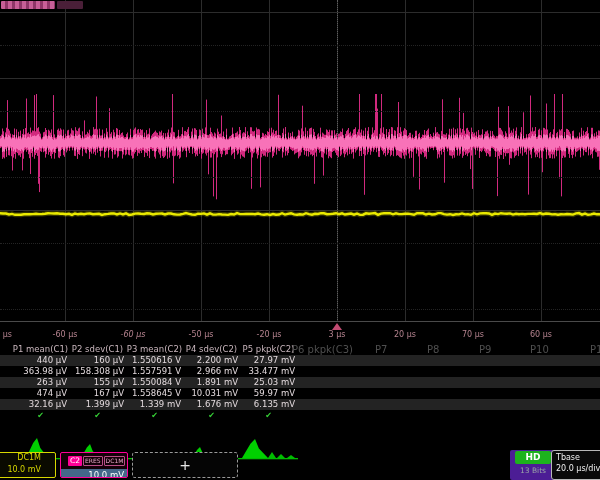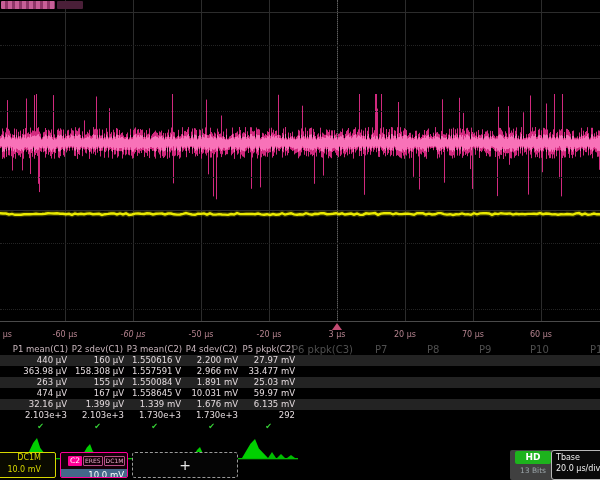--- a/index.html
+++ b/index.html
@@ -44,21 +44,21 @@
   .desc{position:absolute;box-sizing:border-box;border-radius:2px;font-size:8px;}
   .c1-box{left:-36px;top:452px;width:92px;height:26px;border:1px solid #d8d800;background:#0a0a00;}
   .c1-box .r1,.c1-box .r2{height:12px;text-align:right;padding-right:14px;}
   .c2-box{left:60px;top:452px;width:68px;height:26px;border:1px solid #ff0098;background:#140008;overflow:hidden;}
   .c2-r1{height:16px;display:flex;align-items:center;gap:1px;padding-left:7px;}
   .c2-chip{background:#ff0098;color:#fff;font-size:7.5px;padding:0 2px;border-radius:1px;line-height:10px;}
   .mini-badge{border:1px solid #b84d86;color:#e9a8c8;font-size:6px;line-height:8px;padding:0 1px;border-radius:1px;}
   .c2-r2{height:13px;text-align:right;padding-right:3px;color:#fff;font-size:8.5px;line-height:13px;}
   .add-box{left:132px;top:452px;width:106px;height:26px;border:1px dashed #9a9a9a;border-radius:3px;
     color:#e8e8e8;text-align:center;font-size:14px;line-height:24px;background:#050505;}
-  .hd-panel{left:510px;top:450px;width:46px;height:30px;background:#404040;border-radius:2px;}
+  .hd-panel{left:510px;top:450px;width:46px;height:30px;background:#4c1d95;border-radius:2px;}
   .hd-chip{position:absolute;left:5px;top:1px;width:36px;height:13px;border-radius:2px;
     color:#fff;font-weight:bold;font-size:9px;text-align:center;line-height:13px;}
   .hd-bits{position:absolute;left:0;top:16px;width:46px;text-align:center;color:#9aa4a8;font-size:7.5px;}
   .tbase-box{left:551px;top:450px;width:84px;height:30px;border:1px solid #b8b8b8;border-radius:3px;
     background:#0a0a0a;color:#f0f0f0;font-size:8px;}
   .tbase-box .tb1{padding:2px 0 0 4px;}
   .tbase-box .tb2{padding:2px 0 0 4px;white-space:nowrap;}
 </style>
 </head>
 <body>
@@ -96,21 +96,20 @@
       <span class="lbl" style="left: 541px; color: rgb(181, 131, 143);">60 µs</span>
     </div>
 
   <div class="measure-table" id="measure-table">
       <div class="trow thead"><span class="tcell th first" style="color: rgb(201, 182, 189);">P1 mean(C1)</span><span class="tcell th" style="color: rgb(201, 182, 189);">P2 sdev(C1)</span><span class="tcell th" style="color: rgb(201, 182, 189);">P3 mean(C2)</span><span class="tcell th" style="color: rgb(201, 182, 189);">P4 sdev(C2)</span><span class="tcell th" style="color: rgb(201, 182, 189);">P5 pkpk(C2)</span><span class="inactive-h" style="left: 292px; color: rgb(79, 79, 79);">P6 pkpk(C3)</span><span class="inactive-h" style="left: 375px; color: rgb(79, 79, 79);">P7</span><span class="inactive-h" style="left: 427px; color: rgb(79, 79, 79);">P8</span><span class="inactive-h" style="left: 479px; color: rgb(79, 79, 79);">P9</span><span class="inactive-h" style="left: 530px; color: rgb(79, 79, 79);">P10</span><span class="inactive-h" style="left: 590px; color: rgb(79, 79, 79);">P11</span></div>
       <div class="trow stripe"><span class="tcell tv first" style="color: rgb(227, 218, 221);">440 µV</span><span class="tcell tv" style="color: rgb(227, 218, 221);">160 µV</span><span class="tcell tv" style="color: rgb(227, 218, 221);">1.550616 V</span><span class="tcell tv" style="color: rgb(227, 218, 221);">2.200 mV</span><span class="tcell tv" style="color: rgb(227, 218, 221);">27.97 mV</span></div>
       <div class="trow "><span class="tcell tv first" style="color: rgb(227, 218, 221);">363.98 µV</span><span class="tcell tv" style="color: rgb(227, 218, 221);">158.308 µV</span><span class="tcell tv" style="color: rgb(227, 218, 221);">1.557591 V</span><span class="tcell tv" style="color: rgb(227, 218, 221);">2.966 mV</span><span class="tcell tv" style="color: rgb(227, 218, 221);">33.477 mV</span></div>
       <div class="trow stripe"><span class="tcell tv first" style="color: rgb(227, 218, 221);">263 µV</span><span class="tcell tv" style="color: rgb(227, 218, 221);">155 µV</span><span class="tcell tv" style="color: rgb(227, 218, 221);">1.550084 V</span><span class="tcell tv" style="color: rgb(227, 218, 221);">1.891 mV</span><span class="tcell tv" style="color: rgb(227, 218, 221);">25.03 mV</span></div>
       <div class="trow "><span class="tcell tv first" style="color: rgb(227, 218, 221);">474 µV</span><span class="tcell tv" style="color: rgb(227, 218, 221);">167 µV</span><span class="tcell tv" style="color: rgb(227, 218, 221);">1.558645 V</span><span class="tcell tv" style="color: rgb(227, 218, 221);">10.031 mV</span><span class="tcell tv" style="color: rgb(227, 218, 221);">59.97 mV</span></div>
       <div class="trow stripe"><span class="tcell tv first" style="color: rgb(227, 218, 221);">32.16 µV</span><span class="tcell tv" style="color: rgb(227, 218, 221);">1.399 µV</span><span class="tcell tv" style="color: rgb(227, 218, 221);">1.339 mV</span><span class="tcell tv" style="color: rgb(227, 218, 221);">1.676 mV</span><span class="tcell tv" style="color: rgb(227, 218, 221);">6.135 mV</span></div>
-      <div class="trow "><span class="tcell tv first" style="color: rgb(227, 218, 221);">2.103e+3</span><span class="tcell tv" style="color: rgb(227, 218, 221);">2.103e+3</span><span class="tcell tv" style="color: rgb(227, 218, 221);">1.730e+3</span><span class="tcell tv" style="color: rgb(227, 218, 221);">1.730e+3</span><span class="tcell tv" style="color: rgb(227, 218, 221);">292</span></div>
       <div class="trow "><span class="tcell chk first" style="color: rgb(55, 212, 55);">✔</span><span class="tcell chk" style="color: rgb(55, 212, 55);">✔</span><span class="tcell chk" style="color: rgb(55, 212, 55);">✔</span><span class="tcell chk" style="color: rgb(55, 212, 55);">✔</span><span class="tcell chk" style="color: rgb(55, 212, 55);">✔</span></div>
     </div>
 
   <div class="histicon-row">
     <svg width="600" height="34" id="svg-histicons">
         <rect x="0" y="28" width="298" height="1.3" fill="#00d000" opacity="0.9"></rect>
         <polygon points="26,28 33.15,13 37,8 40.3,18 48,28" fill="#00d000"></polygon>
         <polygon points="81,28 86.85,17.5 90,14 92.7,21 99,28" fill="#00d000"></polygon>
         <polygon points="148,28 156.45,24.25 161,23 164.9,25.5 174,28" fill="#00d000"></polygon>
         <polygon points="192,28 197.2,19.75 200,17 202.4,22.5 208,28" fill="#00d000"></polygon>

